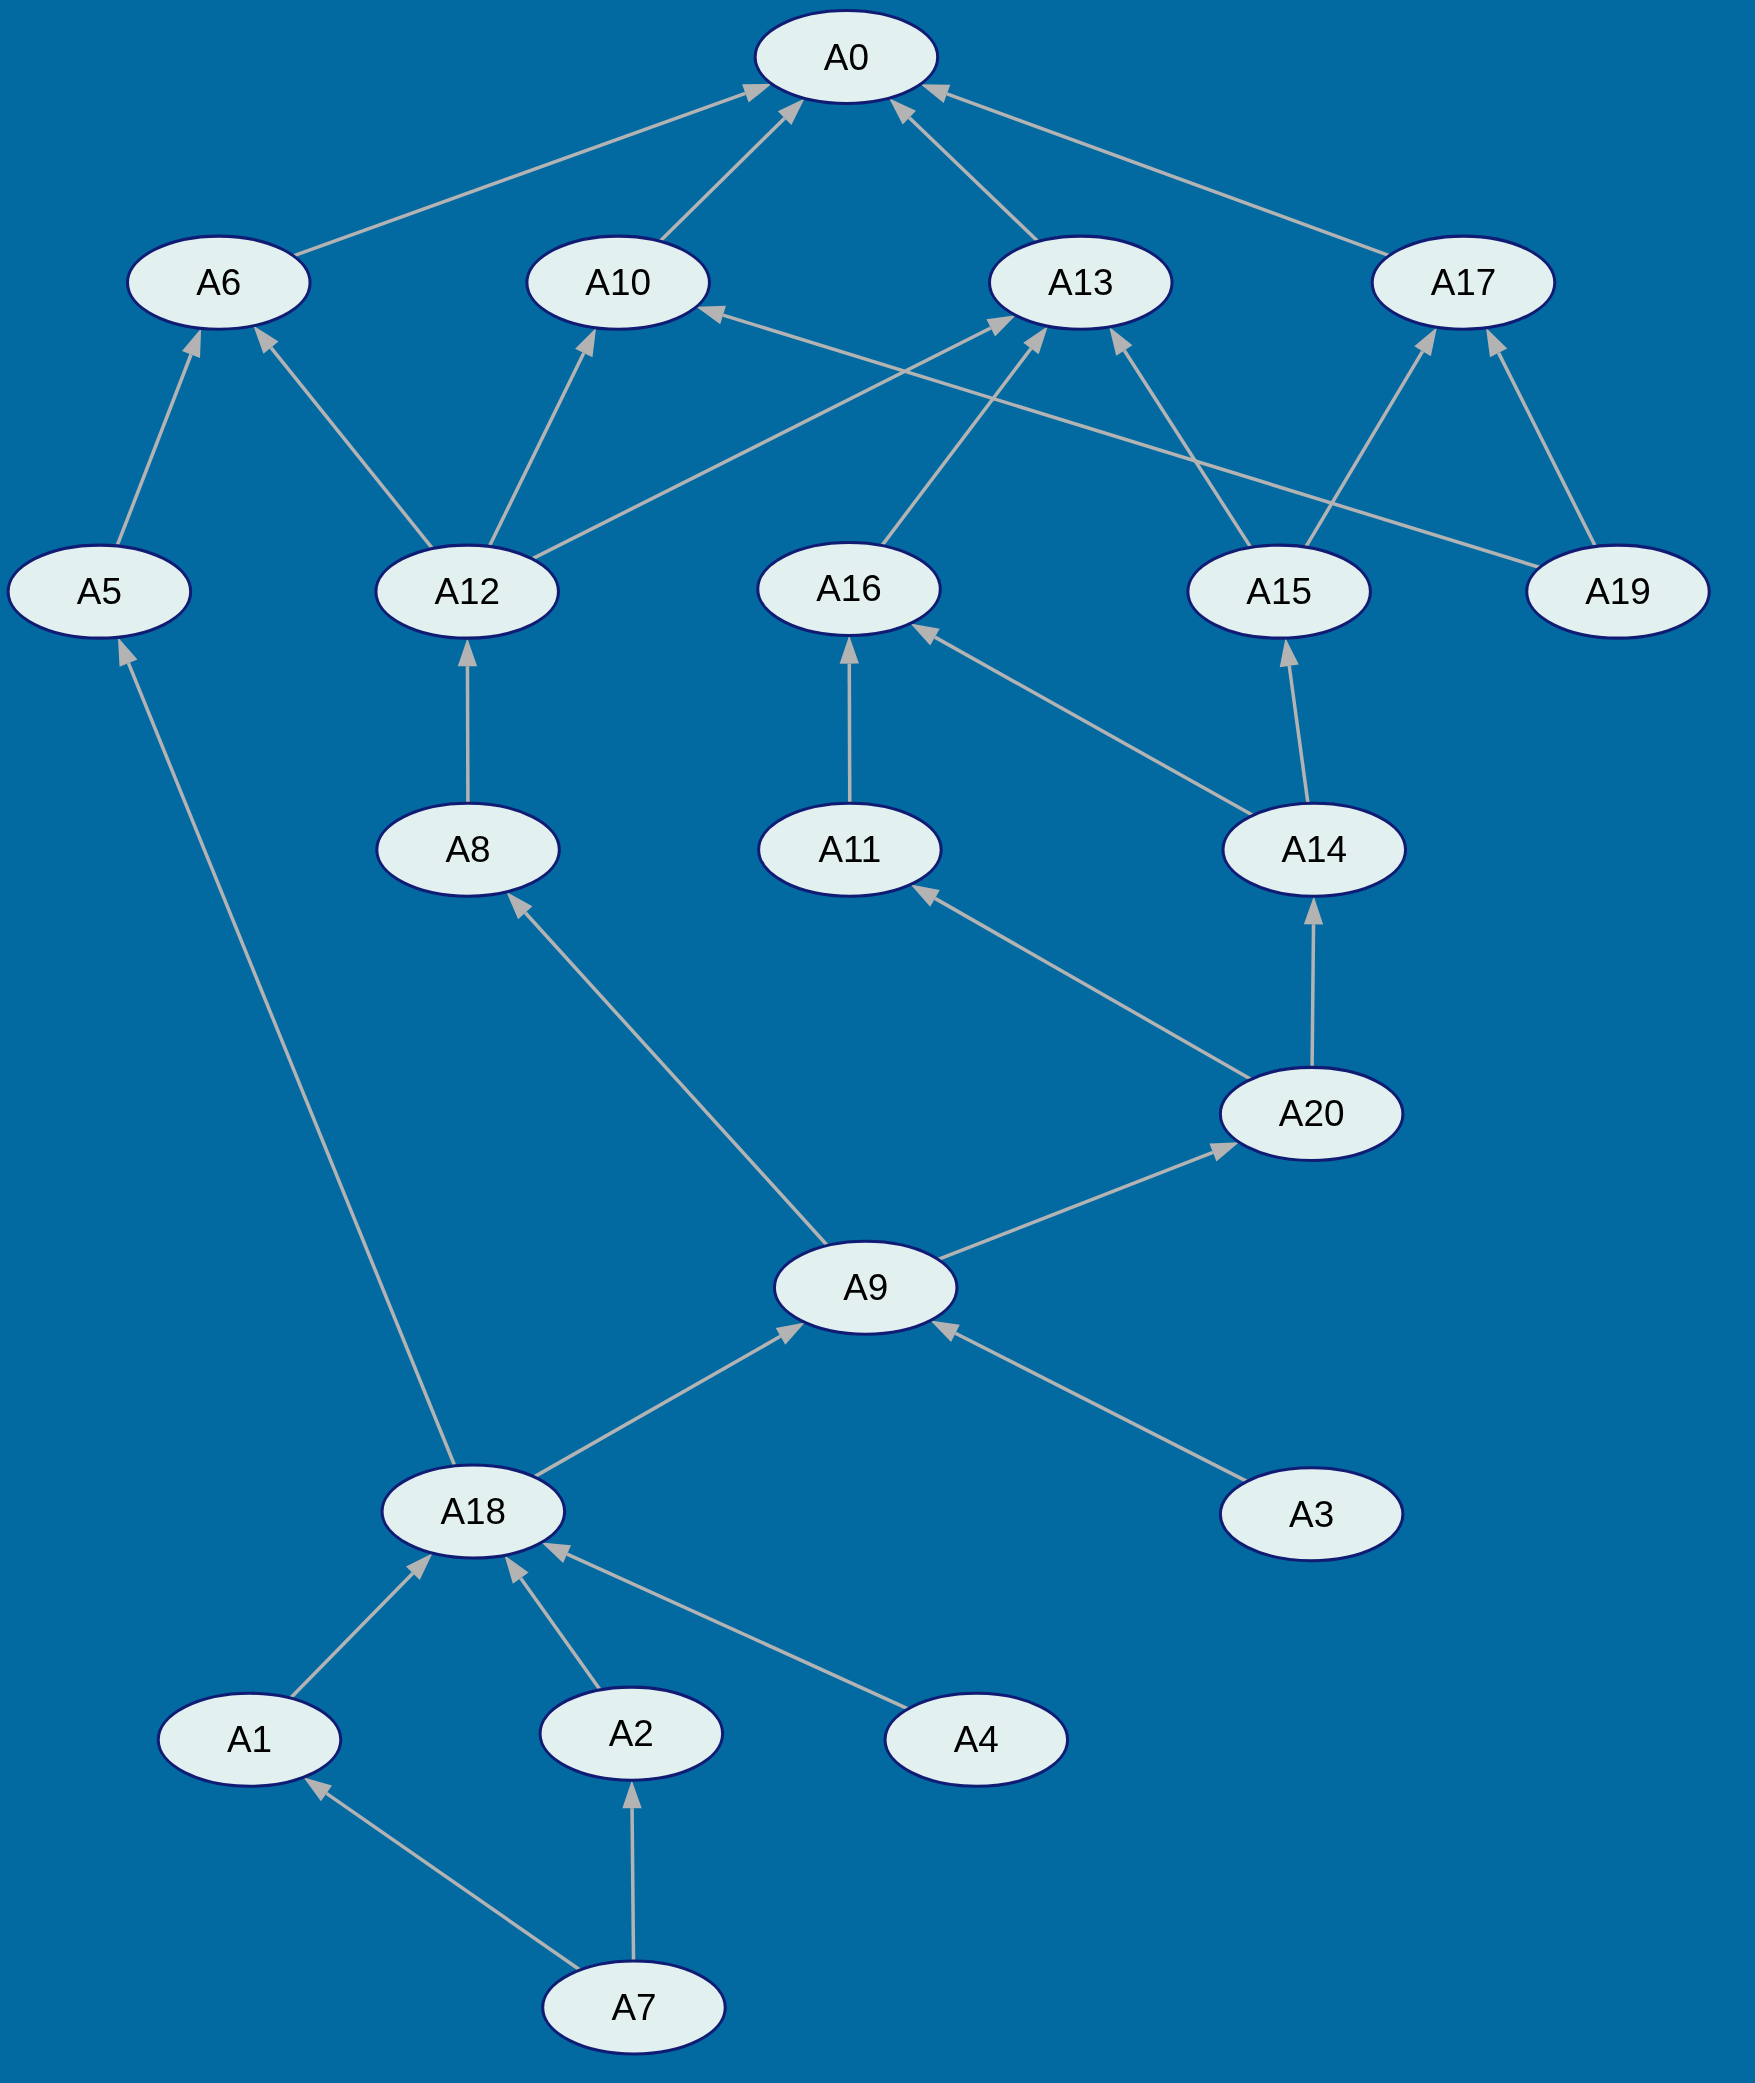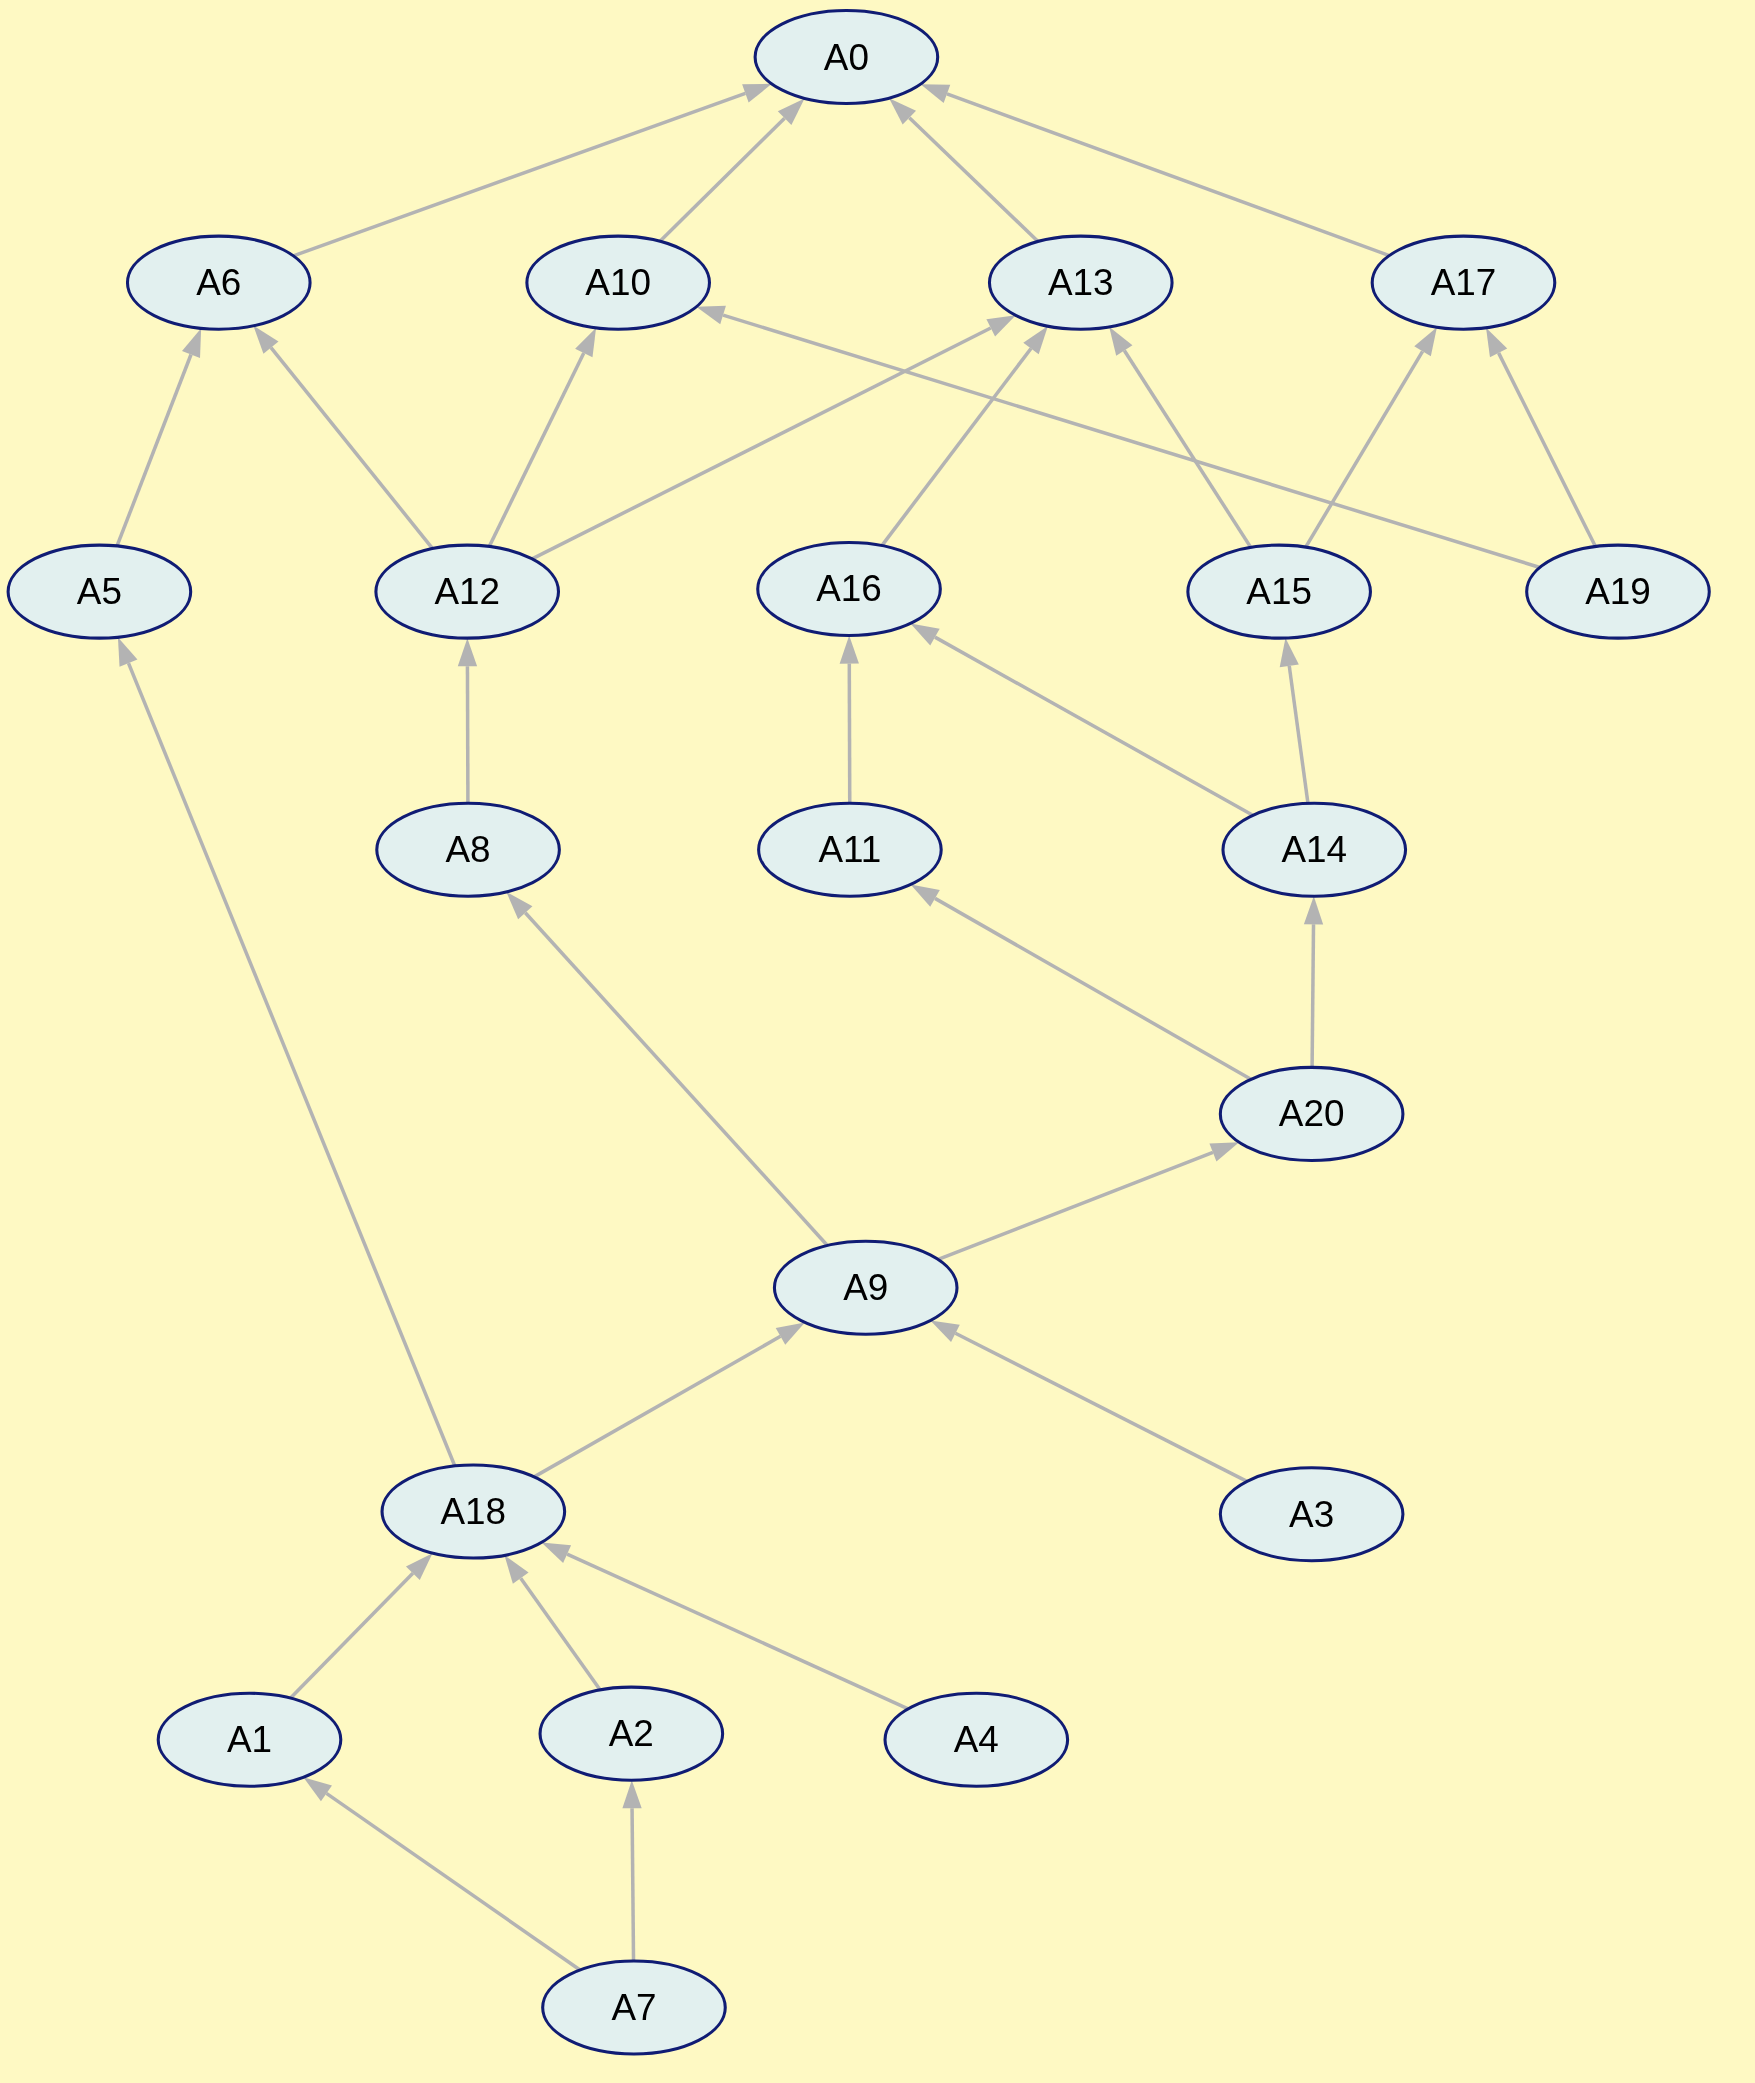--- a/index.html
+++ b/index.html
@@ -4,21 +4,21 @@
 <style>
   html, body {
     margin: 0;
     padding: 0;
     background: #ffffff;
   }
   #canvas-wrap {
     width: 1756px;
     height: 2083px;
     position: relative;
-    background: #fef9c3;
+    background: #0369a1;
     font-family: "Liberation Sans", sans-serif;
   }
   svg text {
     font-family: "Liberation Sans", sans-serif;
   }
 </style>
 </head>
 <body>
 
 <div id="canvas-wrap">

